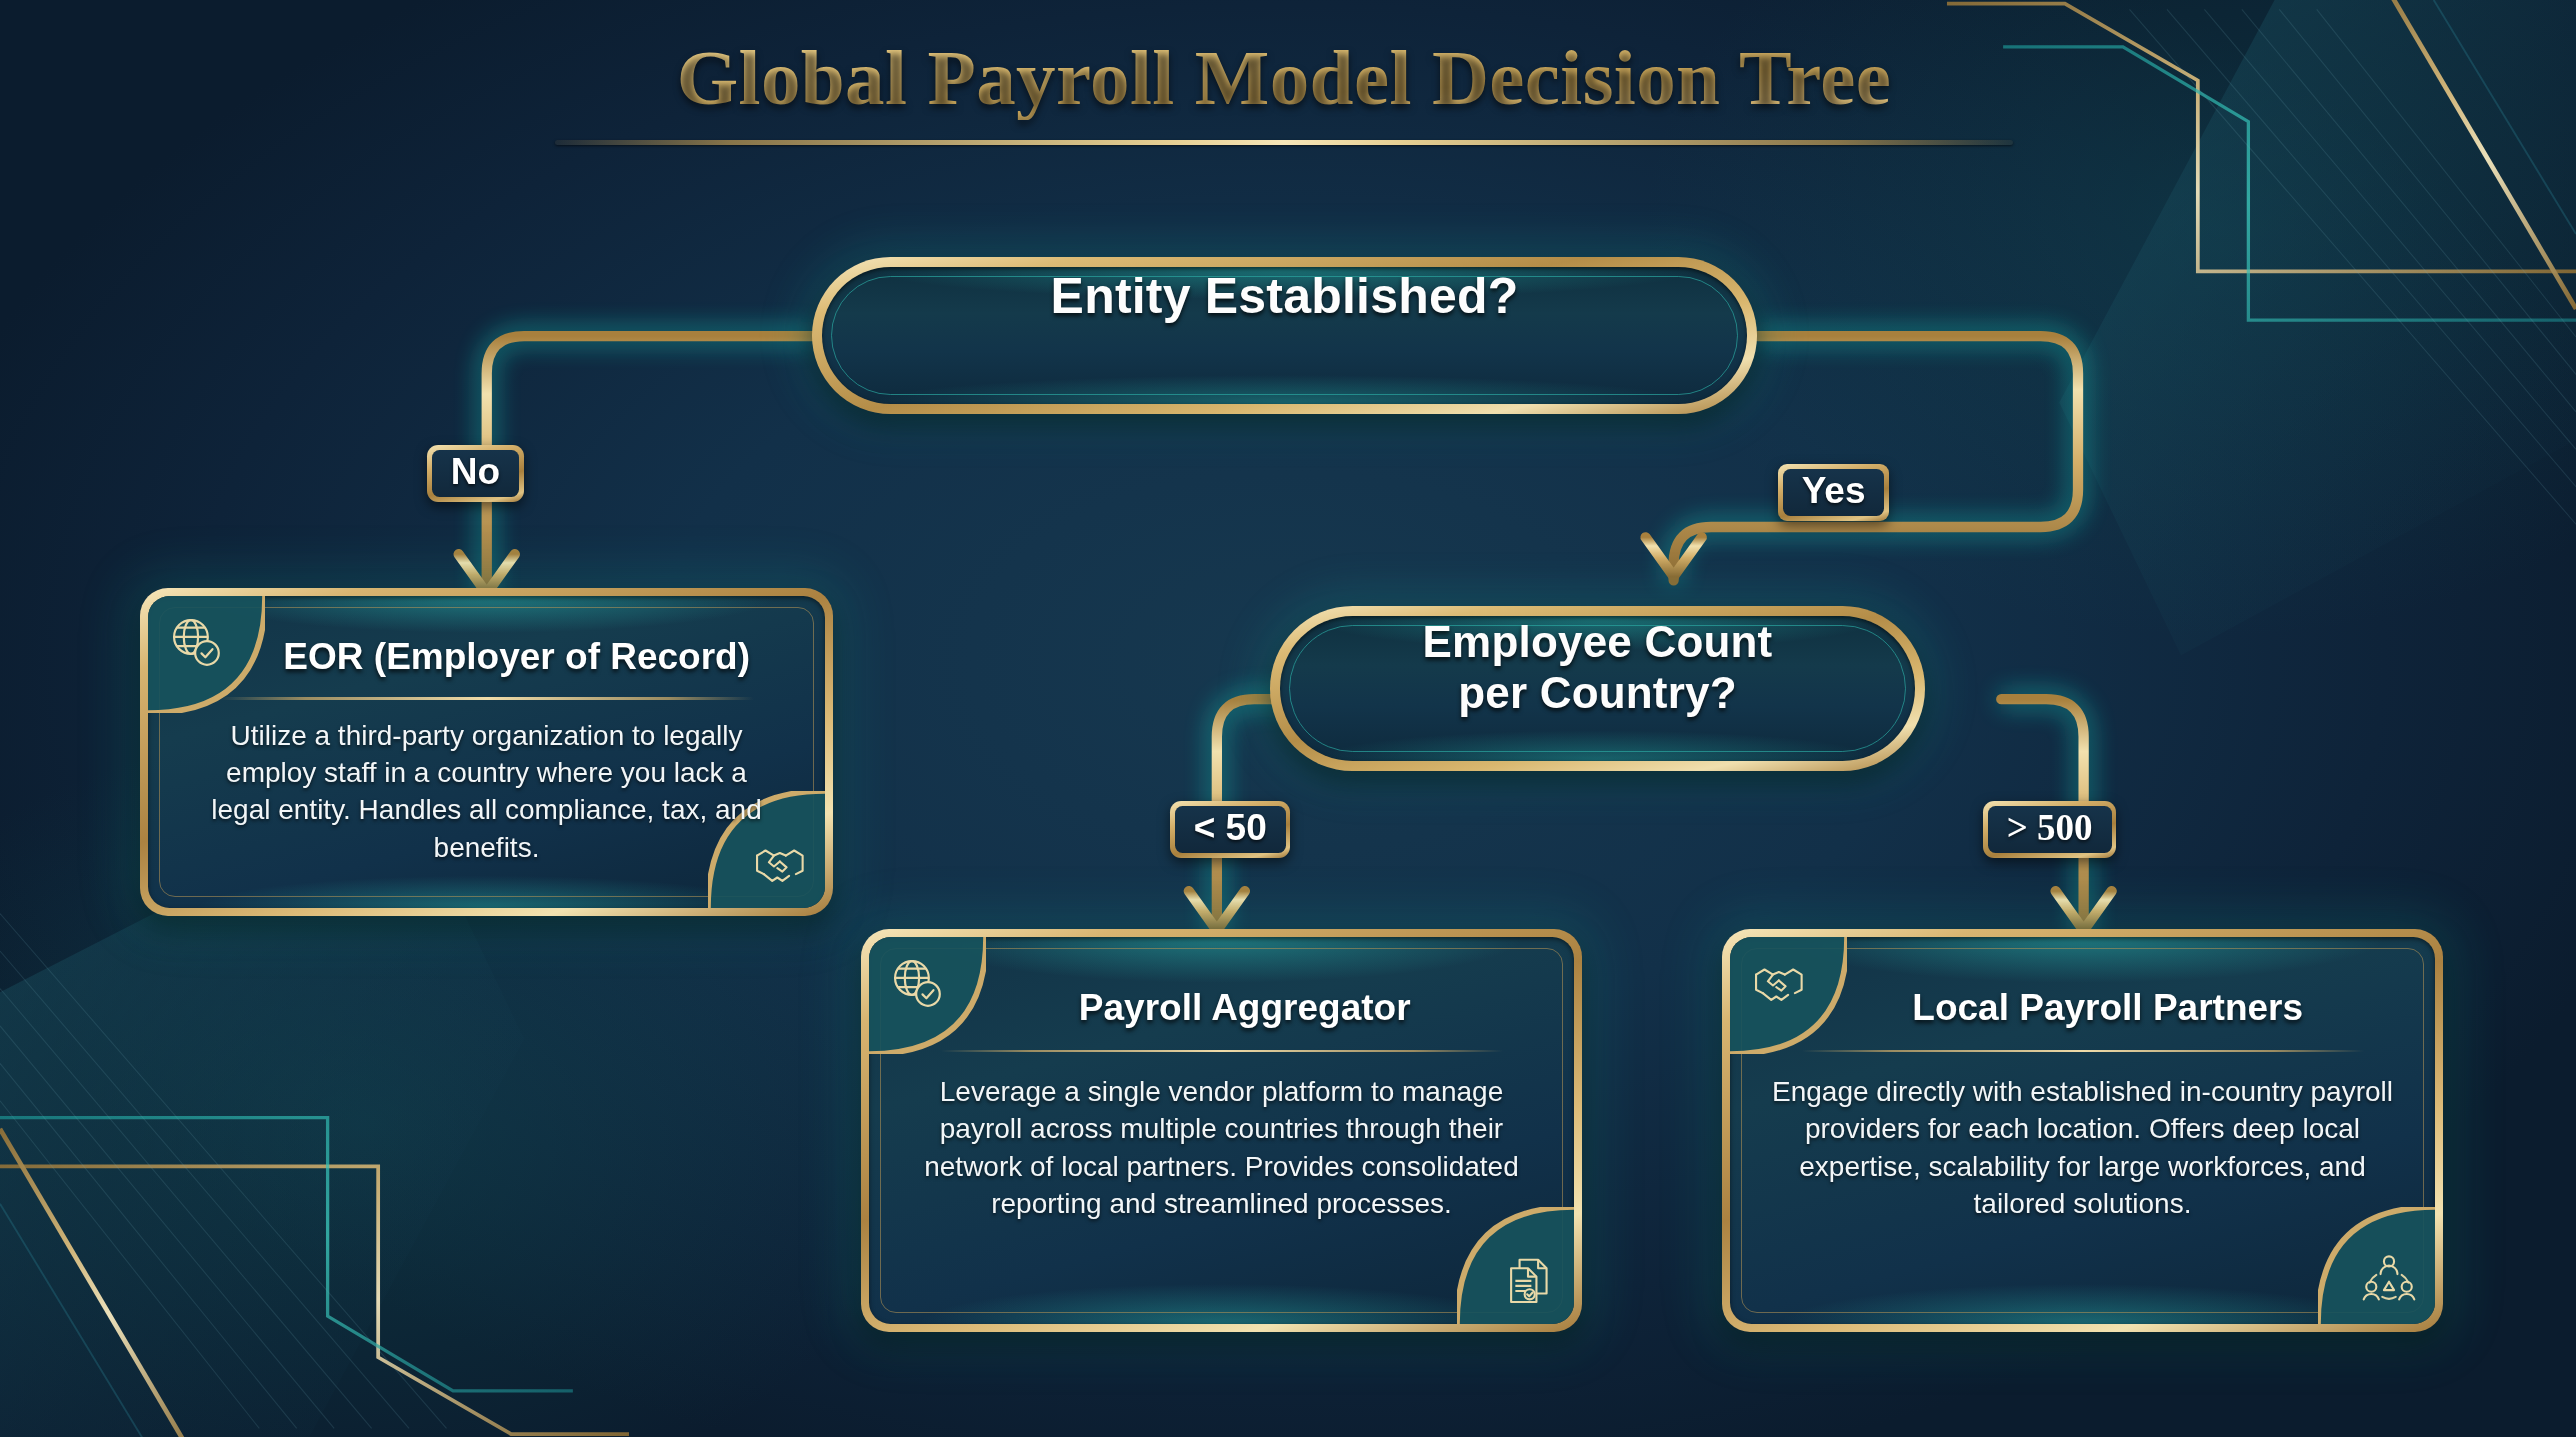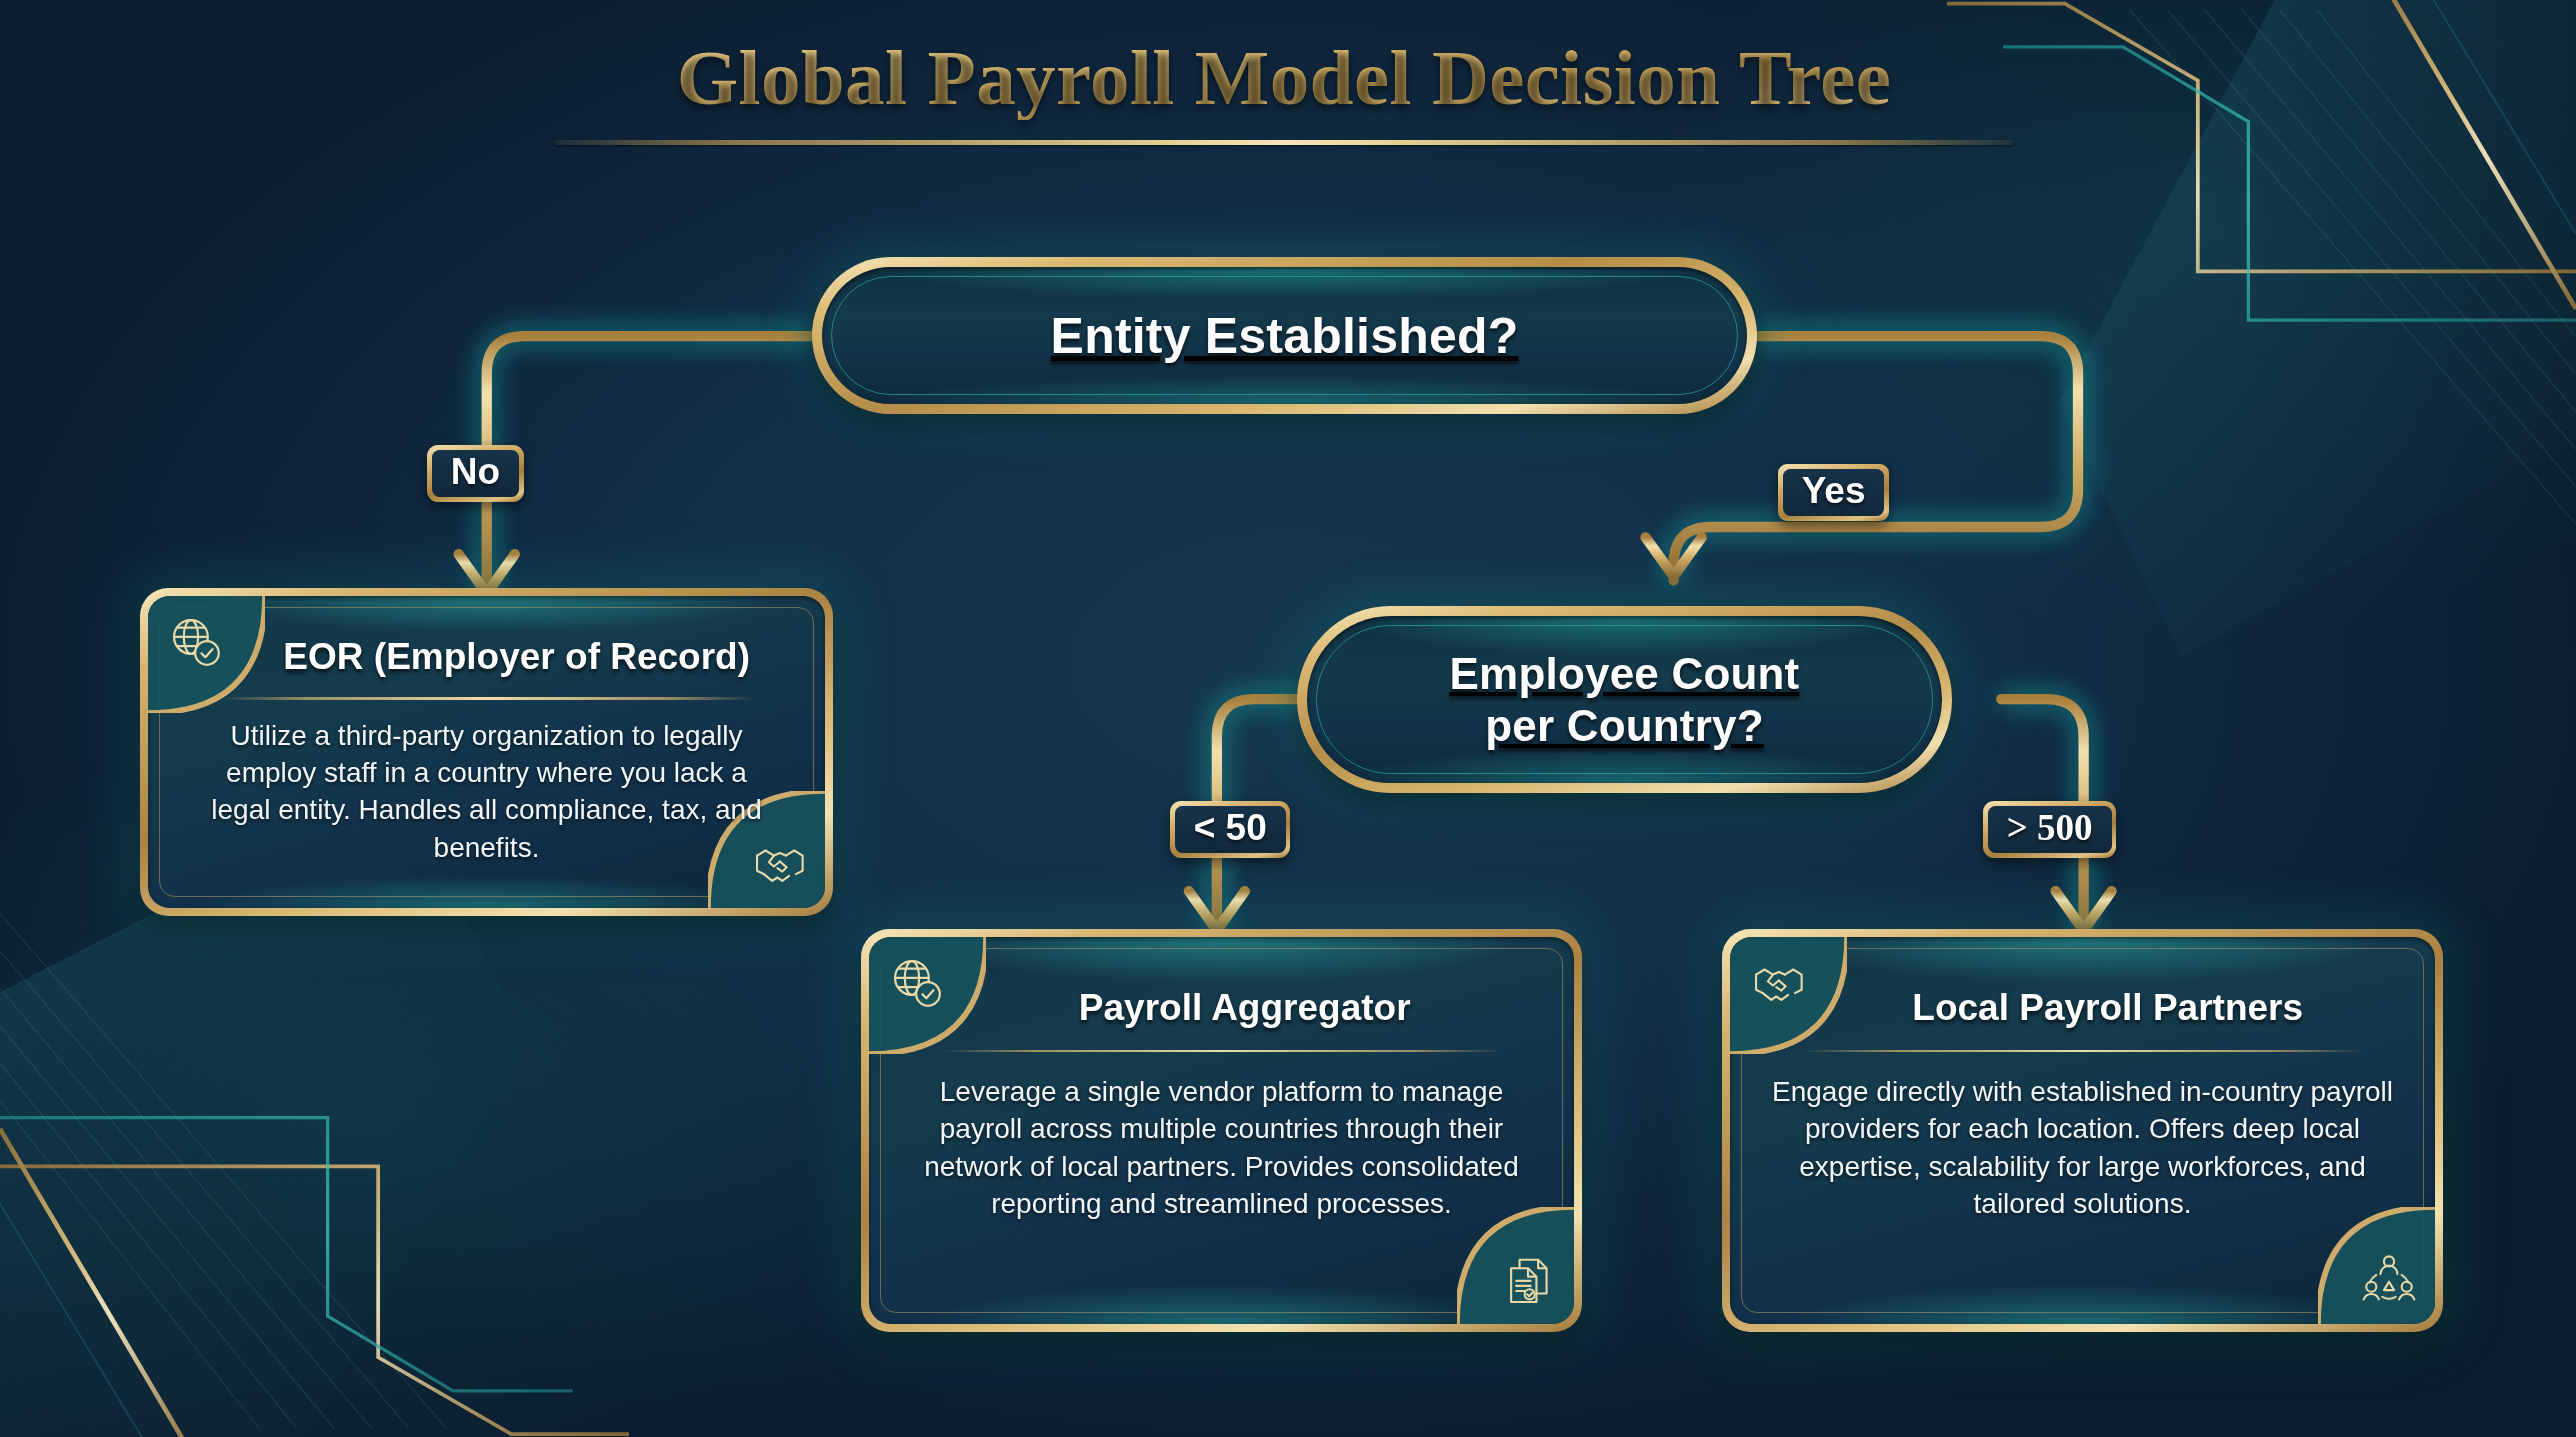--- a/index.html
+++ b/index.html
@@ -54,40 +54,39 @@
     box-shadow:0 0 43px 13px rgba(25,168,160,.20), 0 11.2px 24px rgba(0,0,0,.52);
   }
   .decision-inner{
     position:relative; width:100%; height:100%;
     border-radius:935px;
     background:
       radial-gradient(ellipse 62% 30% at 50% 2%, rgba(42,205,193,.40), transparent 72%),
       radial-gradient(ellipse 62% 28% at 50% 99%, rgba(42,205,193,.34), transparent 72%),
       linear-gradient(180deg,#0f3040 0%,#143a4b 34%,#12344a 62%,#0e2a3d 100%);
     box-shadow:inset 0 1.9px 4.7px rgba(0,0,0,.55);
-    display:flex; align-items:center; justify-content:center;
+    display:flex; justify-content:center;
     overflow:hidden;
-    text-decoration:underline;
   }
   .decision-inner::before{
     content:""; position:absolute; inset:8.4px;
     border:1.9px solid rgba(41,163,158,.72);
     border-radius:935px; pointer-events:none;
   }
   .decision-label{
     position:relative; z-index:2;
     color:#fdfdfd; font-weight:700; text-align:center;
     text-shadow:0 2.8px 4.7px rgba(0,0,0,.72);
     letter-spacing:0.2px; line-height:1.16;
   }
 
   #node-root{ left:812px; top:257px; width:945px; height:157px; }
   #node-root .decision-label{ font-size:50px; }
 
-  #node-count{ left:1297px; top:606px; width:655px; height:187px; }
+  #node-count{ left:1270px; top:606px; width:655px; height:165px; }
   #node-count .decision-label{ font-size:44px; }
 
   
   .edge-label{
     position:absolute; z-index:6;
     padding:4.7px;
     border-radius:11.2px;
     background:linear-gradient(165deg,#f4e3b2 0%,#d3ae68 30%,#a8803d 62%,#e0c383 88%,#9d7537 100%);
     box-shadow:0 4.7px 11.2px rgba(0,0,0,.5);
   }

